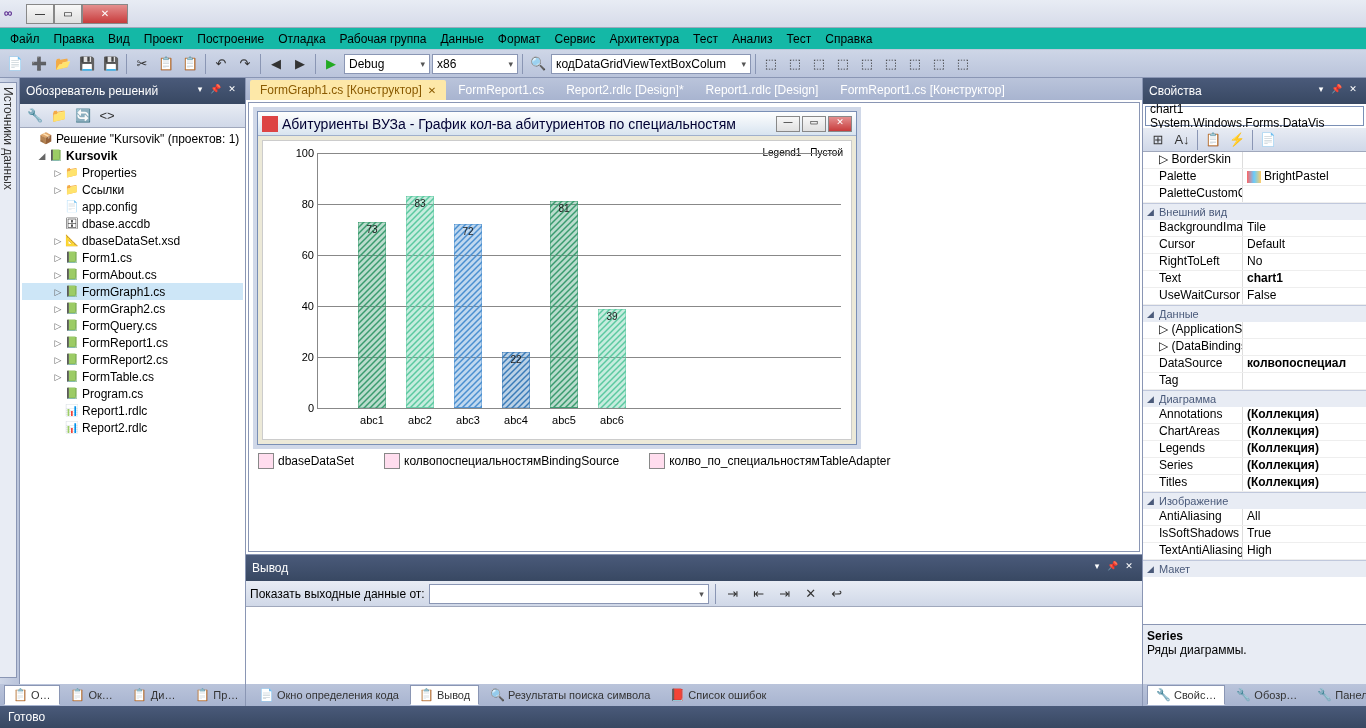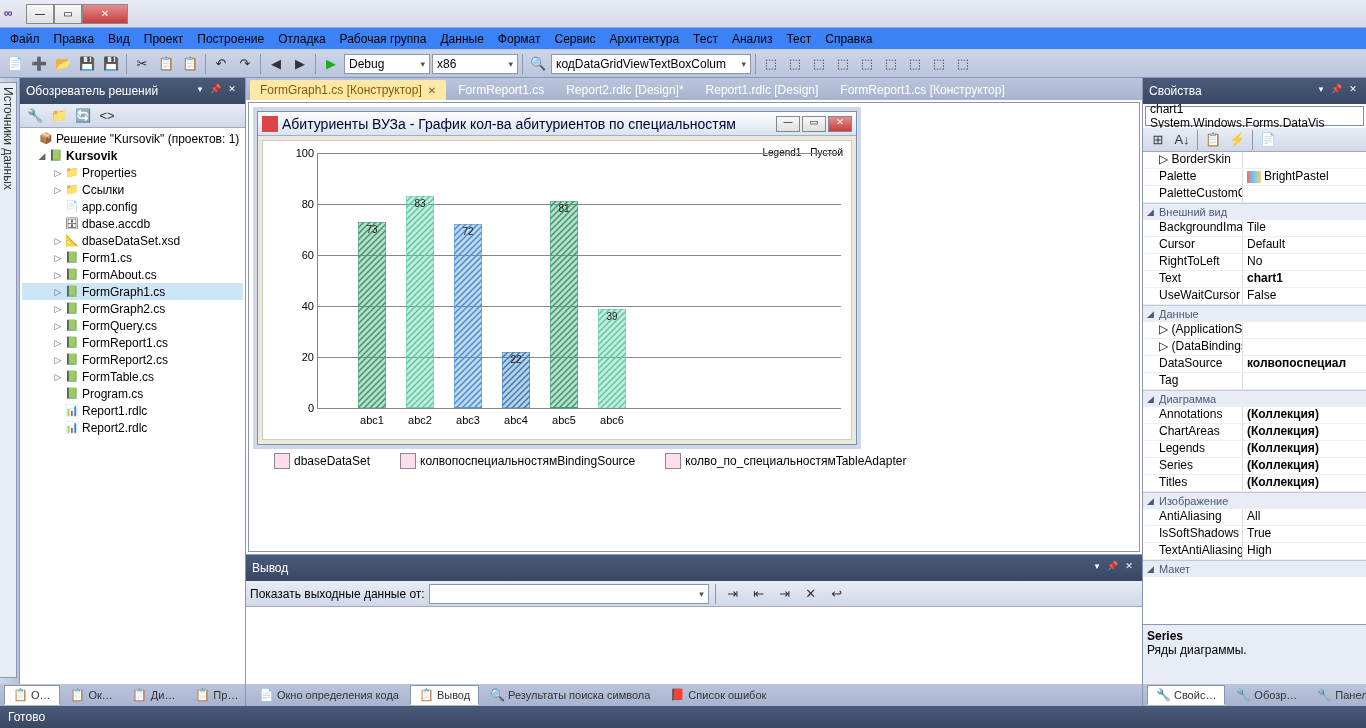--- a/index.html
+++ b/index.html
@@ -3,21 +3,21 @@
 <meta charset="utf-8">
 <style>
 * { box-sizing: border-box; margin: 0; padding: 0; font-family: "Segoe UI", Tahoma, sans-serif; font-size: 12px; }
 body { background: #d6dbe9; overflow: hidden; width: 1366px; height: 728px; }
 .titlebar { height: 28px; background: linear-gradient(#e8ecf4, #d6dbe9); display: flex; align-items: center; padding: 0 4px; border-bottom: 1px solid #a0a8bc; }
 .titlebar .vs-icon { width: 16px; height: 16px; margin-right: 6px; color: #5c2d91; font-weight: bold; }
 .titlebar .title { flex: 1; color: #333; }
 .winbtns { display: flex; gap: 0; }
 .winbtn { width: 28px; height: 20px; border: 1px solid #888; background: linear-gradient(#f8f8f8,#e0e0e0); display:flex; align-items:center; justify-content:center; font-size:10px; }
 .winbtn.close { background: linear-gradient(#e48f8f,#c83c3c); color:#fff; width:46px; }
-.menubar { height: 22px; background: #3b82f6; display: flex; align-items: center; padding: 0 4px; gap: 2px; border-bottom: 1px solid #c0c8dc; }
+.menubar { height: 22px; background: #14b8a6; display: flex; align-items: center; padding: 0 4px; gap: 2px; border-bottom: 1px solid #c0c8dc; }
 .menubar span { padding: 2px 6px; cursor: default; }
 .toolbar { height: 28px; background: linear-gradient(#ced6e7,#bac4db); display: flex; align-items: center; padding: 0 4px; gap: 2px; border-bottom: 1px solid #8a96b4; }
 .tbtn { width: 22px; height: 22px; display:flex; align-items:center; justify-content:center; border:1px solid transparent; font-size:13px; color:#333; }
 .tsep { width:1px; height:20px; background:#8a96b4; margin:0 2px; }
 .tdrop { height:20px; border:1px solid #8a96b4; background:#fff; padding:0 18px 0 4px; display:flex; align-items:center; position:relative; }
 .tdrop::after { content:"▾"; position:absolute; right:4px; font-size:9px; color:#555; }
 .main { display:flex; height: calc(728px - 28px - 22px - 28px - 22px - 22px); }
 .leftdock { width: 20px; background: linear-gradient(90deg,#ced6e7,#bac4db); border-right:1px solid #8a96b4; writing-mode: vertical-rl; text-orientation: mixed; padding:4px 2px; font-size:11px; color:#333; }
 .leftdock .dtab { background:#e8ecf4; border:1px solid #8a96b4; padding:4px 1px; margin-bottom:2px; }
 .solexp { width: 226px; background:#fff; border-right:1px solid #8a96b4; display:flex; flex-direction:column; }
@@ -45,21 +45,21 @@
 .formwin .fbtn { width:24px; height:16px; border:1px solid #888; background:linear-gradient(#f8f8f8,#e0e0e0); font-size:9px; text-align:center; }
 .formwin .fbtn.fclose { background:linear-gradient(#e48f8f,#c83c3c); color:#fff; }
 .chartarea { height:300px; background:#fff; margin:4px; border:1px solid #ccc; position:relative; }
 .legend { position:absolute; right:8px; top:6px; font-size:10px; }
 .plot { position:absolute; left:54px; top:12px; right:10px; bottom:30px; border-left:1px solid #888; border-bottom:1px solid #888; }
 .gridline { position:absolute; left:0; right:0; border-top:1px solid #888; }
 .ytick { position:absolute; left:-30px; width:26px; text-align:right; font-size:11px; transform:translateY(-50%); }
 .xtick { position:absolute; bottom:-18px; width:40px; text-align:center; font-size:11px; transform:translateX(-50%); }
 .bar { position:absolute; bottom:0; width:28px; }
 .barlbl { position:absolute; top:2px; left:0; right:0; text-align:center; font-size:10px; color:#222; }
-.components { position:absolute; left:25px; top:350px; display:flex; gap:30px; }
+.components { position:absolute; left:9px; top:350px; display:flex; gap:30px; }
 .comp { display:flex; align-items:center; gap:4px; font-size:11px; }
 .comp .cicon { width:16px; height:16px; border:1px solid #888; background:#fde; }
 .output { height:130px; border-top:1px solid #8a96b4; display:flex; flex-direction:column; }
 .outtb { height:26px; background:linear-gradient(#e8ecf4,#d0d8e8); border-bottom:1px solid #a0a8bc; display:flex; align-items:center; padding:0 4px; gap:4px; }
 .outbody { flex:1; background:#fff; }
 .btab { padding:2px 8px; font-size:11px; color:#333; display:flex; align-items:center; gap:3px; border:1px solid transparent; }
 .btab.active { background:#fff; border:1px solid #8a96b4; border-bottom-color:#fff; }
 .props { width:224px; background:#fff; border-left:1px solid #8a96b4; display:flex; flex-direction:column; }
 .propsel { height:20px; border:1px solid #7a8fb5; margin:2px; padding:0 4px; display:flex; align-items:center; font-size:11px; background:#fff; }
 .propgrid { flex:1; overflow:auto; }

